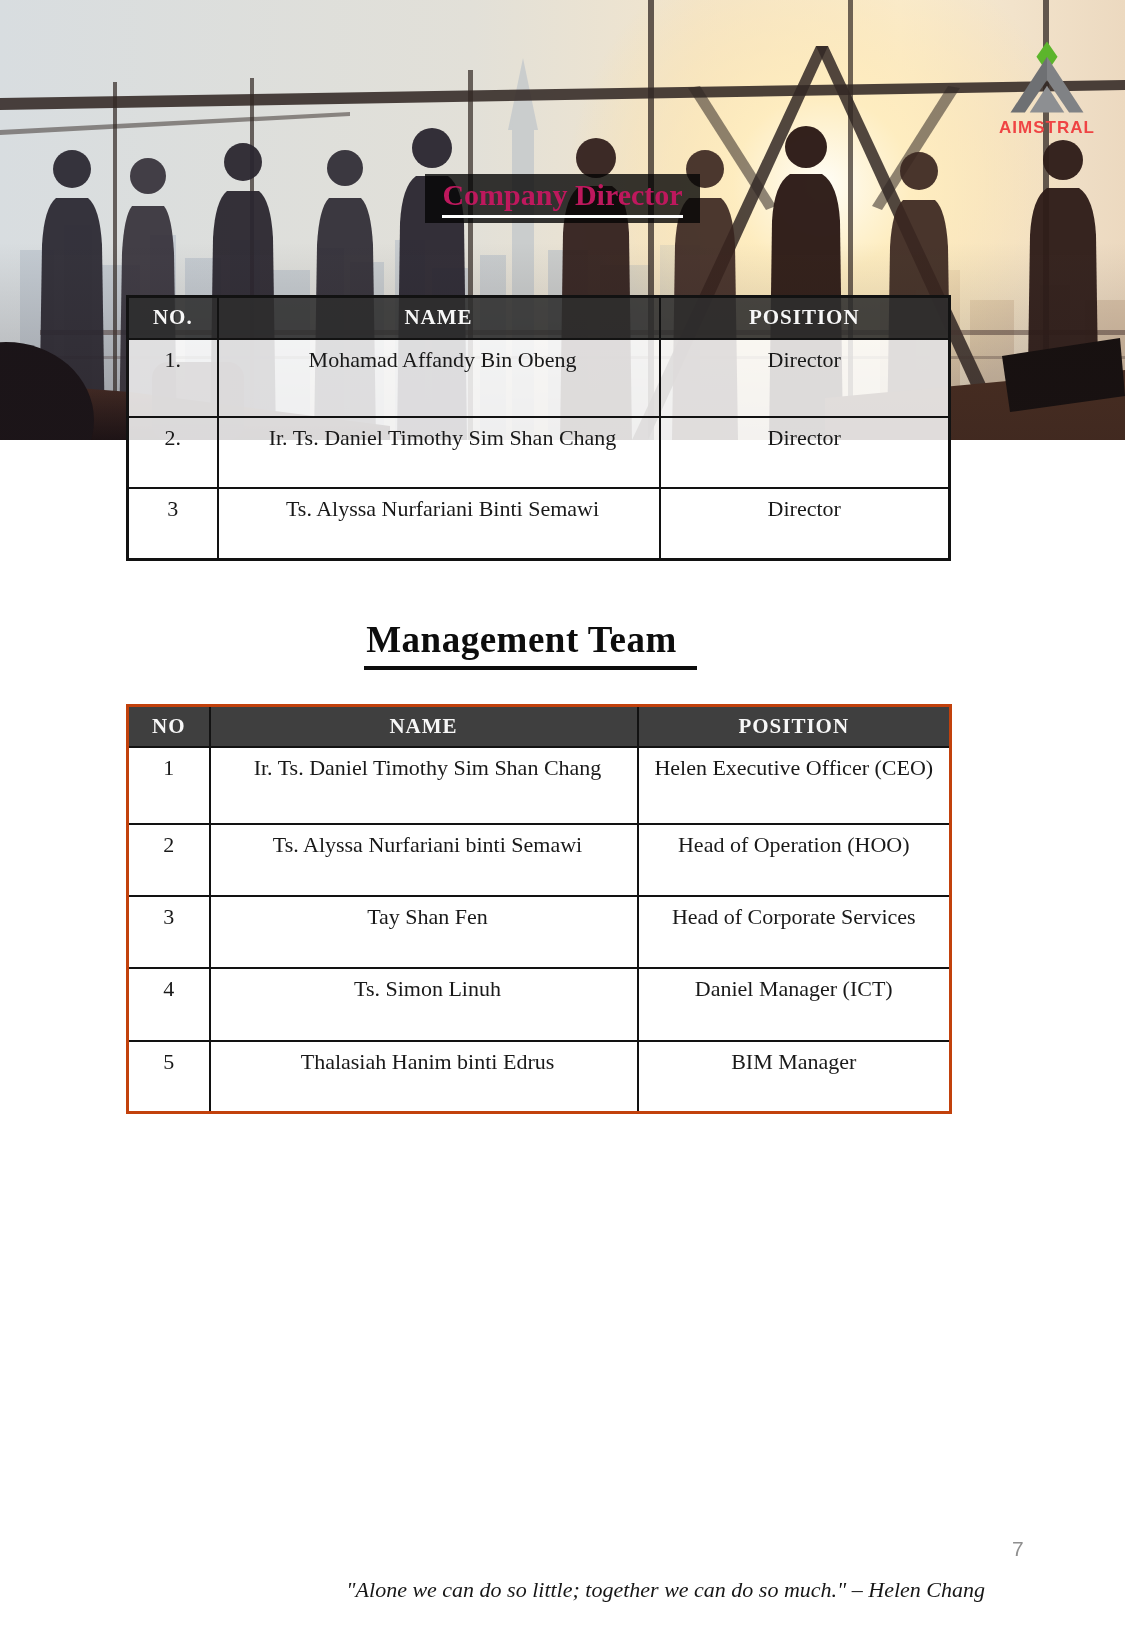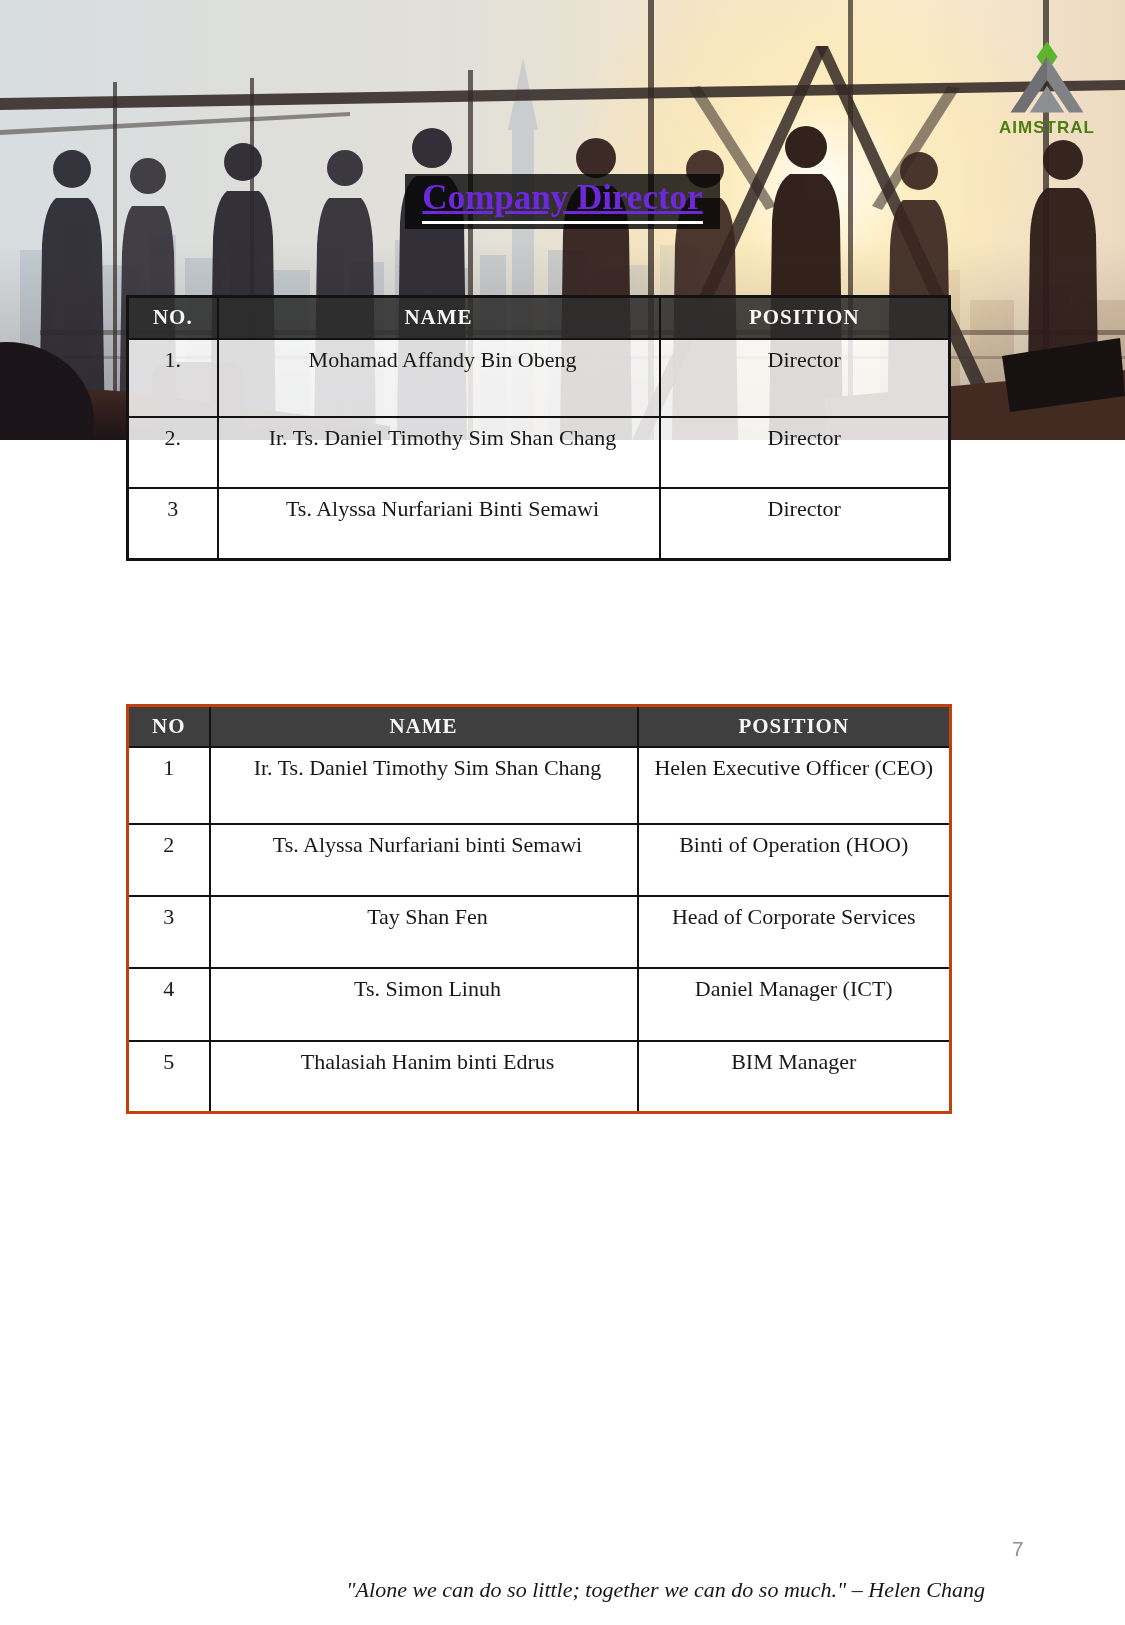--- a/index.html
+++ b/index.html
@@ -6,26 +6,26 @@
   body{width:1125px;height:1625px;background:#ffffff;position:relative;overflow:hidden;
        font-family:"Liberation Serif",serif;}
   .page{position:absolute;inset:0;width:1125px;height:1625px;}
 
   
   .hero{position:absolute;top:0;left:0;width:1125px;height:440px;overflow:hidden;}
 
   
   .logo{position:absolute;top:40px;right:26px;width:104px;text-align:center;}
   .logo-text{font-family:"Liberation Sans",sans-serif;font-weight:bold;font-size:17px;
-             color:#4d7c0f;letter-spacing:1px;margin-top:0px;}
+             color:#ef4444;letter-spacing:1px;margin-top:0px;}
 
   
   .hero-title-wrap{position:absolute;top:174px;left:0;width:1125px;text-align:center;}
-  .hero-title{display:inline-block;background:rgba(5,5,5,0.8);color:#6d28d9;
-              font-weight:bold;font-size:35px;padding:4px 17px 11px;text-decoration:underline;}
+  .hero-title{display:inline-block;background:rgba(5,5,5,0.8);color:#be185d;
+              font-weight:bold;font-size:30px;padding:4px 17px 11px;}
   .hero-title .ul{border-bottom:3px solid #ffffff;padding-bottom:4px;}
 
   
   .tbl{position:absolute;border-collapse:collapse;table-layout:fixed;}
   .tbl th{border:2px solid #121212;color:#f7f7f7;font-weight:bold;font-size:21px;
           letter-spacing:1px;text-align:center;vertical-align:middle;}
   .tbl td{border:2px solid #121212;vertical-align:top;font-size:22px;color:#191919;}
   .t1{left:126px;top:295px;width:825px;border:3px solid #121212;}
   .t1 th{background:rgba(45,45,45,0.88);margin-top:32px;}
   .t1 td{background:rgba(255,255,255,0.84);}
@@ -210,20 +210,23 @@
         <td class="ps">Director</td>
       </tr>
       <tr style="height:72px">
         <td class="no">3</td>
         <td class="nm">Ts. Alyssa Nurfariani Binti Semawi</td>
         <td class="ps">Director</td>
       </tr>
     </tbody>
   </table>
 
+  <div class="mgmt-title-wrap">
+    <span class="mgmt-title">Management Team</span>
+  </div>
 
   <table class="tbl t2">
     <colgroup>
         <col style="width:82px">
         <col style="width:428px">
         <col>
       </colgroup>
     <thead>
       <tr style="height:41px">
         <th>NO</th>
@@ -233,21 +236,21 @@
     </thead>
     <tbody>
       <tr style="height:77px">
         <td class="no">1</td>
         <td class="nm">Ir. Ts. Daniel Timothy Sim Shan Chang</td>
         <td class="ps">Helen Executive Officer (CEO)</td>
       </tr>
       <tr style="height:72px">
         <td class="no">2</td>
         <td class="nm">Ts. Alyssa Nurfariani binti Semawi</td>
-        <td class="ps">Binti of Operation (HOO)</td>
+        <td class="ps">Head of Operation (HOO)</td>
       </tr>
       <tr style="height:72px">
         <td class="no">3</td>
         <td class="nm">Tay Shan Fen</td>
         <td class="ps">Head of Corporate Services</td>
       </tr>
       <tr style="height:73px">
         <td class="no">4</td>
         <td class="nm">Ts. Simon Linuh</td>
         <td class="ps">Daniel Manager (ICT)</td>

